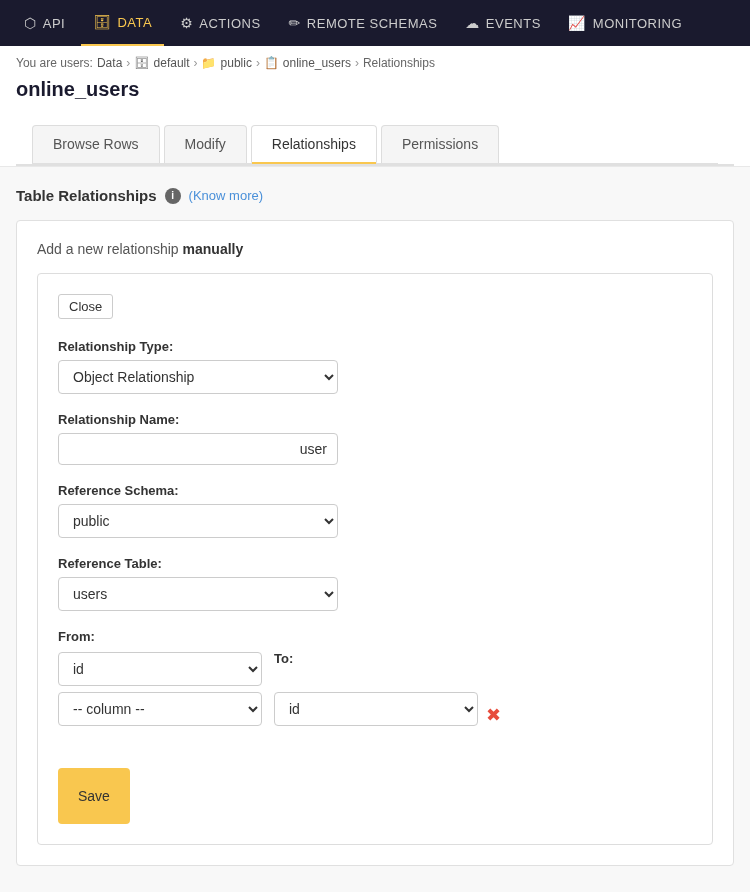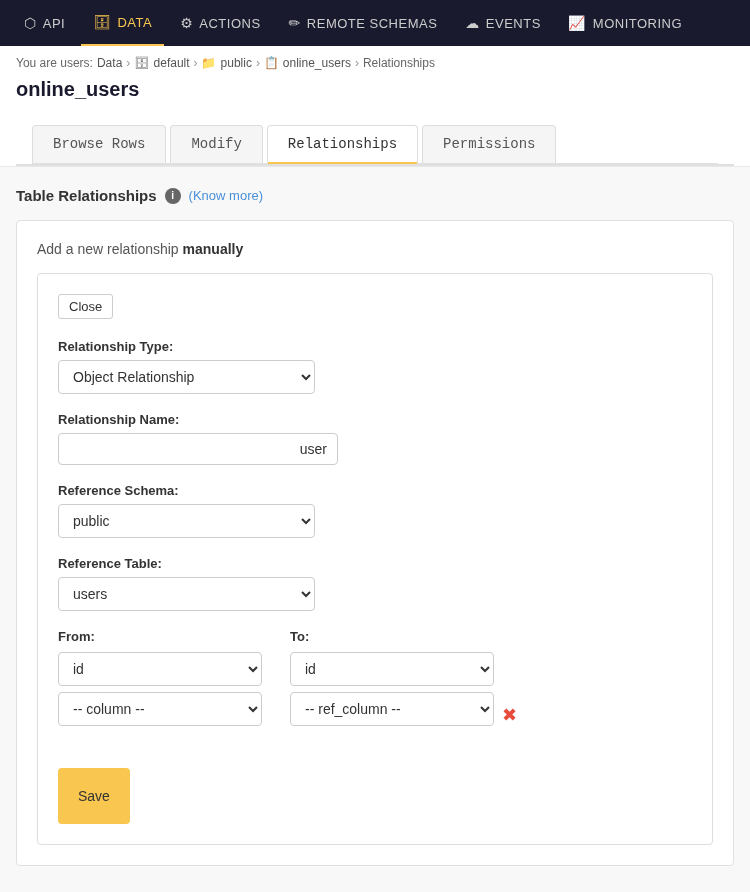--- a/index.html
+++ b/index.html
@@ -13,21 +13,21 @@
 
     
     .breadcrumb-bar { background: #fff; padding: 10px 16px 0; border-bottom: 1px solid #e8e8e8; }
     .breadcrumb { font-size: 12px; color: #666; display: flex; align-items: center; gap: 4px; margin-bottom: 8px; }
     .breadcrumb a { color: #555; text-decoration: none; }
     .breadcrumb .sep { color: #999; }
     .page-title { font-size: 20px; font-weight: 600; color: #1a1a2e; padding-bottom: 12px; }
 
     
     .tabs { display: flex; gap: 0; padding: 0; background: #fff; border-bottom: 1px solid #e0e0e0; margin: 0 0 0; }
-    .tab { padding: 10px 20px; cursor: pointer; font-size: 14px; color: #555; border: 1px solid #ddd; border-bottom: none; background: #f5f5f5; margin-right: 4px; border-radius: 4px 4px 0 0; text-decoration: none; font-family: Liberation Mono, monospace; }
+    .tab { padding: 10px 20px; cursor: pointer; font-size: 14px; color: #555; border: 1px solid #ddd; border-bottom: none; background: #f5f5f5; margin-right: 4px; border-radius: 4px 4px 0 0; text-decoration: none; }
     .tab.active { background: #fff; color: #333; border-color: #ddd; border-bottom: 1px solid #fff; font-weight: 500; position: relative; }
     .tab.active::after { content: ''; position: absolute; bottom: -2px; left: 0; right: 0; height: 2px; background: #f9c74f; }
     .tabs-container { background: #fff; padding: 12px 16px 0; border-bottom: 2px solid #e0e0e0; }
 
     
     .content { padding: 20px 16px; }
 
     
     .section-header { display: flex; align-items: center; gap: 8px; font-size: 15px; font-weight: 600; margin-bottom: 16px; color: #333; }
     .info-icon { display: inline-flex; align-items: center; justify-content: center; width: 16px; height: 16px; background: #666; color: #fff; border-radius: 50%; font-size: 10px; cursor: pointer; }
@@ -40,25 +40,25 @@
 
     
     .configure-box { border: 1px solid #ddd; border-radius: 4px; padding: 20px; }
     .configure-header { display: flex; align-items: center; gap: 12px; margin-bottom: 20px; }
     .close-btn { padding: 4px 10px; background: #fff; border: 1px solid #ccc; border-radius: 3px; font-size: 13px; cursor: pointer; color: #333; }
     .configure-title { font-size: 15px; font-weight: 600; color: #333; }
 
     
     .form-group { margin-bottom: 18px; }
     .form-label { font-size: 13px; font-weight: 600; color: #333; margin-bottom: 6px; display: block; }
-    .form-select { width: 257px; padding: 7px 10px; border: 1px solid #ccc; border-radius: 4px; font-size: 14px; color: #333; background: #fff; cursor: pointer; appearance: auto; }
+    .form-select { width: 280px; padding: 7px 10px; border: 1px solid #ccc; border-radius: 4px; font-size: 14px; color: #333; background: #fff; cursor: pointer; appearance: auto; }
     .form-input { width: 280px; padding: 7px 10px; border: 1px solid #ccc; border-radius: 4px; font-size: 14px; color: #333; background: #fff; outline: none; text-align: right; }
 
     
-    .from-to-row { display: flex; align-items: flex-end; gap: 28px; margin-top: 11px; }
+    .from-to-row { display: flex; align-items: flex-end; gap: 12px; margin-top: 11px; }
     .from-col, .to-col { display: flex; flex-direction: column; gap: 6px; }
     .from-to-label { font-size: 13px; font-weight: 600; color: #333; margin-bottom: 2px; }
     .from-to-select { width: 204px; padding: 7px 10px; border: 1px solid #ccc; border-radius: 4px; font-size: 14px; color: #333; background: #fff; cursor: pointer; appearance: auto; }
     .delete-btn { display: flex; align-items: center; justify-content: center; margin-top: 30px; color: #e74c3c; font-size: 18px; cursor: pointer; background: none; border: none; }
 
     
     .save-btn { background: #f9c74f; color: #333; border: none; padding: 20px 20px; border-radius: 4px; font-size: 14px; font-weight: 400; cursor: pointer; margin-top: 24px; }
 
     .from-to-wrapper { display: flex; align-items: flex-end; gap: 8px; }
   </style>
@@ -183,23 +183,20 @@
             </select>
           </div>
 
           <div class="to-col">
             <div class="from-to-label">To:</div>
             <div class="from-to-wrapper">
               <div style="display:flex;flex-direction:column;gap:6px;">
                 <select class="from-to-select">
                   <option>id</option>
                 </select>
-                <select class="from-to-select">
-                  <option>-- ref_column --</option>
-                </select>
               </div>
               <button class="delete-btn">✖</button>
             </div>
           </div>
         </div>
       </div>
 
       
       <button class="save-btn">Save</button>
     </div>

